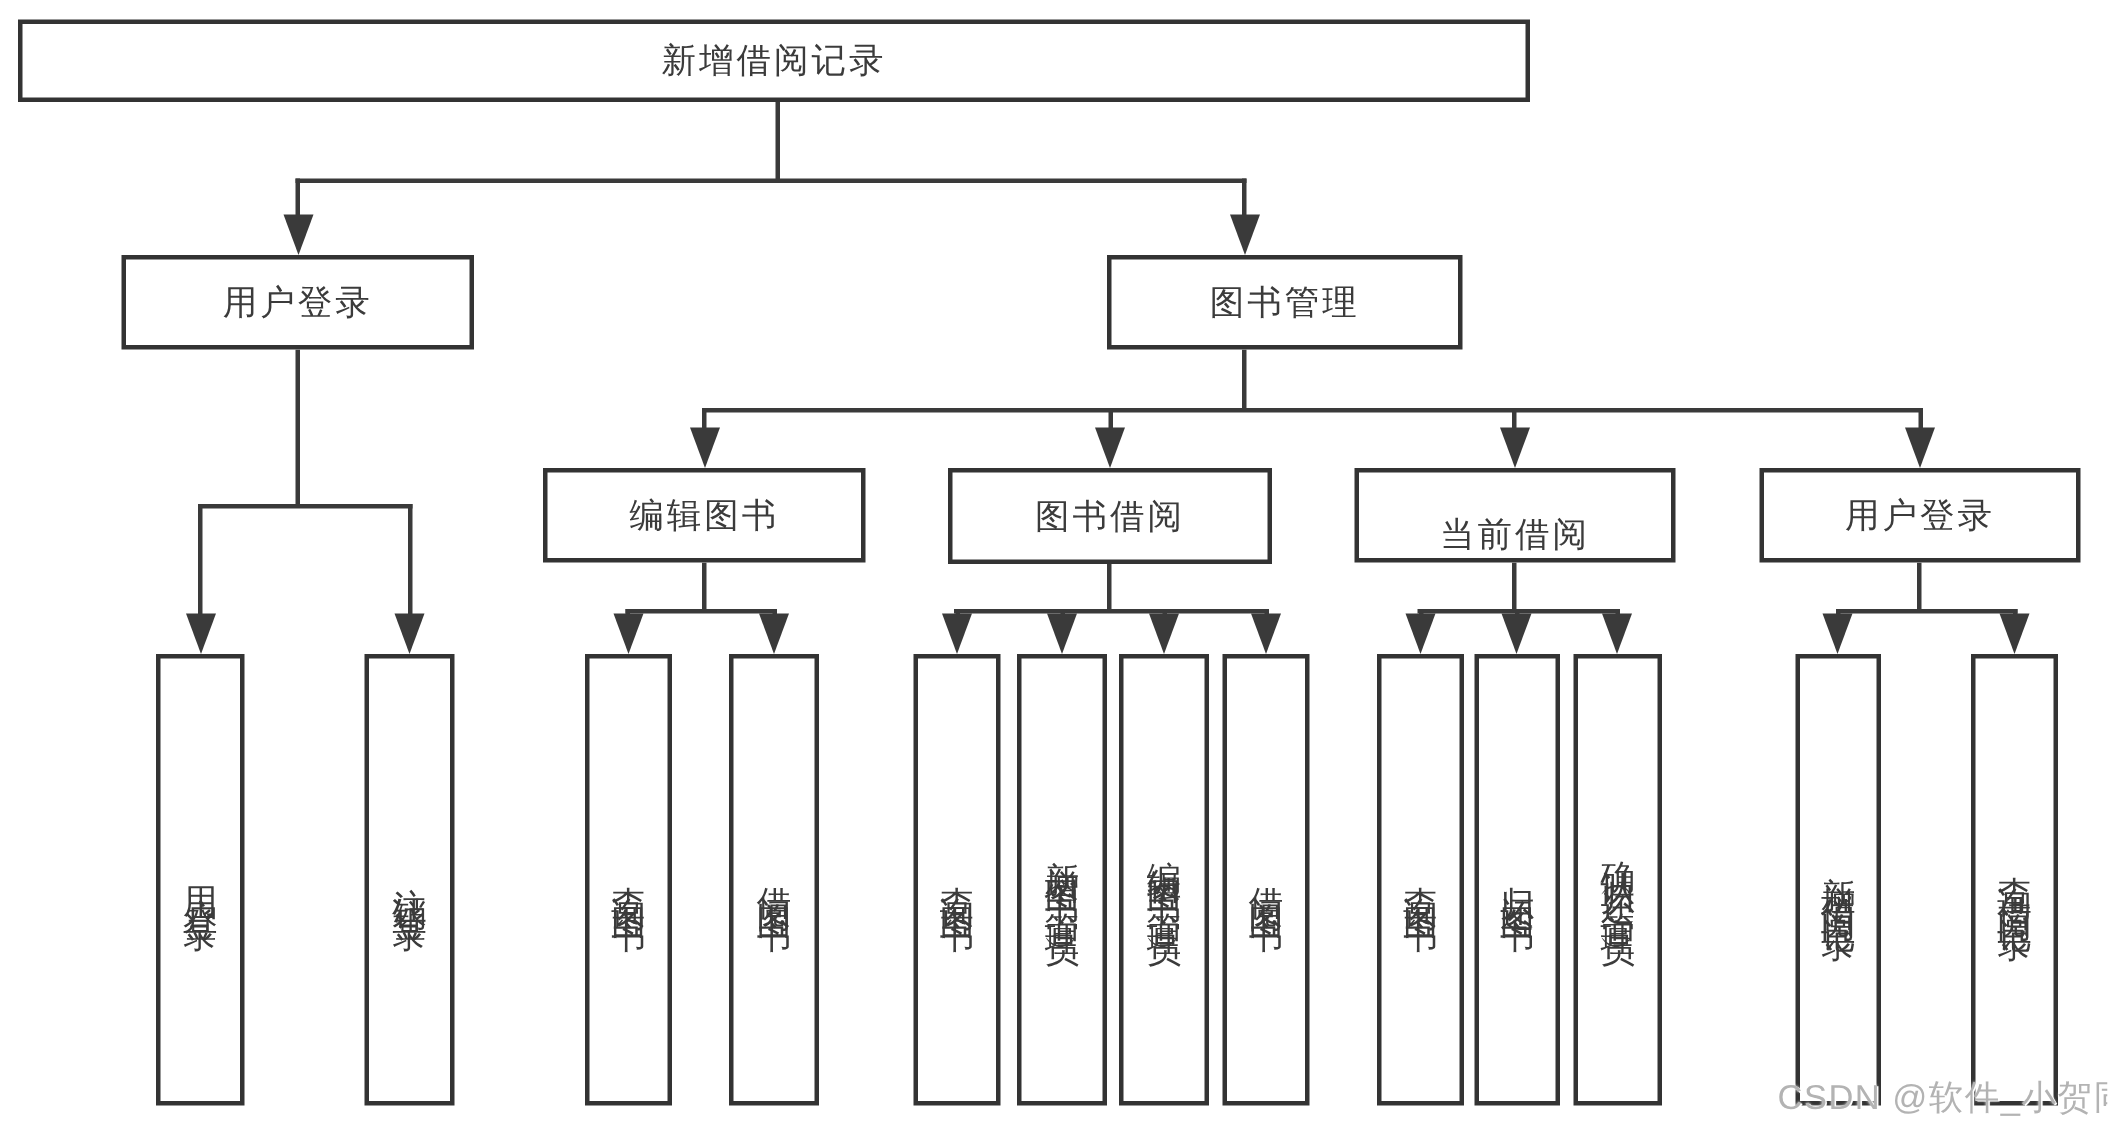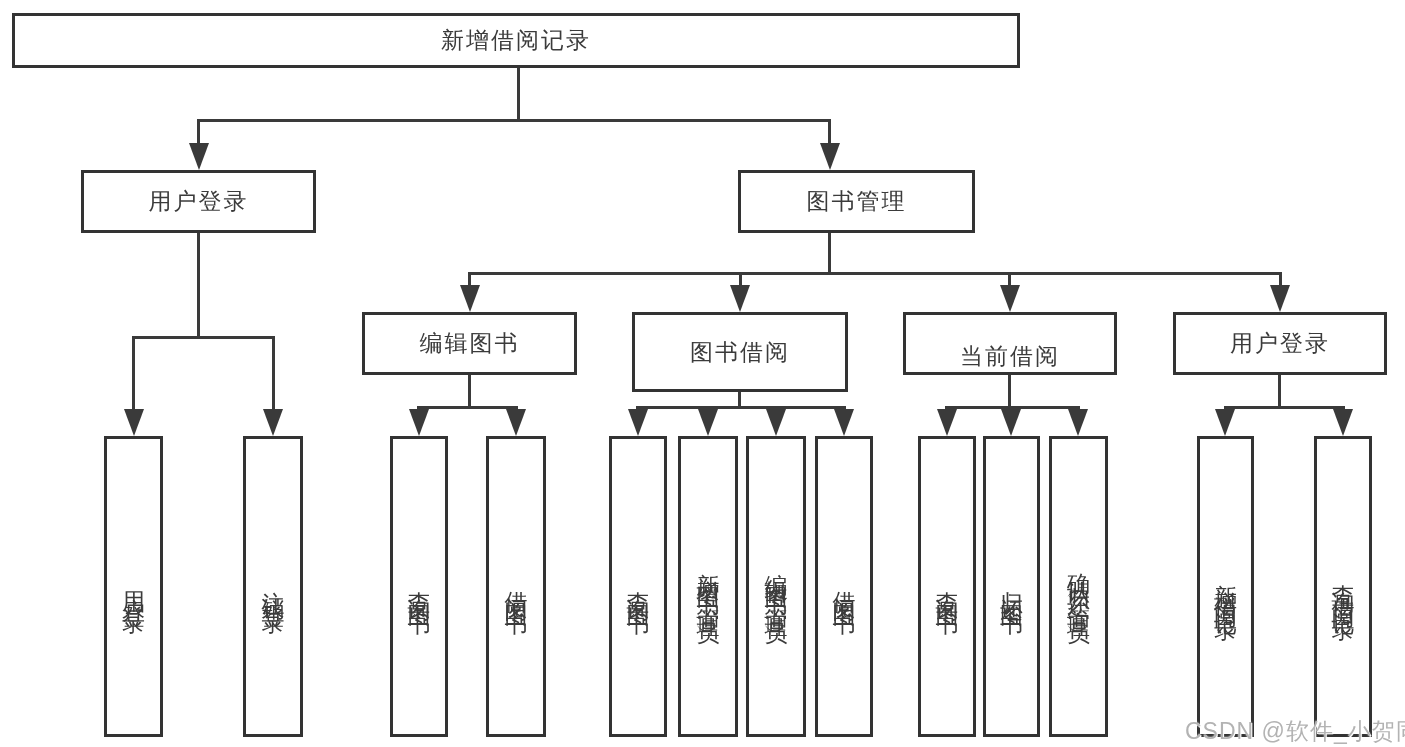--- a/index.html
+++ b/index.html
@@ -42,21 +42,21 @@
   <div class="box" style="left:81px;top:170px;width:235px;height:63px;">
     <span class="hlabel">用户登录</span>
   </div>
   <div class="box" style="left:738px;top:170px;width:237px;height:63px;">
     <span class="hlabel">图书管理</span>
   </div>
 
   <div class="box" style="left:362px;top:312px;width:215px;height:63px;">
     <span class="hlabel">编辑图书</span>
   </div>
-  <div class="box" style="left:632px;top:312px;width:216px;height:80px;">
+  <div class="box" style="left:632px;top:312px;width:216px;height:64px;">
     <span class="hlabel">图书借阅</span>
   </div>
   <div class="box" style="left:903px;top:312px;width:214px;height:63px;align-items:flex-end;">
     <span class="hlabel">当前借阅</span>
   </div>
   <div class="box" style="left:1173px;top:312px;width:214px;height:63px;">
     <span class="hlabel">用户登录</span>
   </div>
 
   <div class="box" style="left:104px;top:436px;width:59px;height:301px;">

